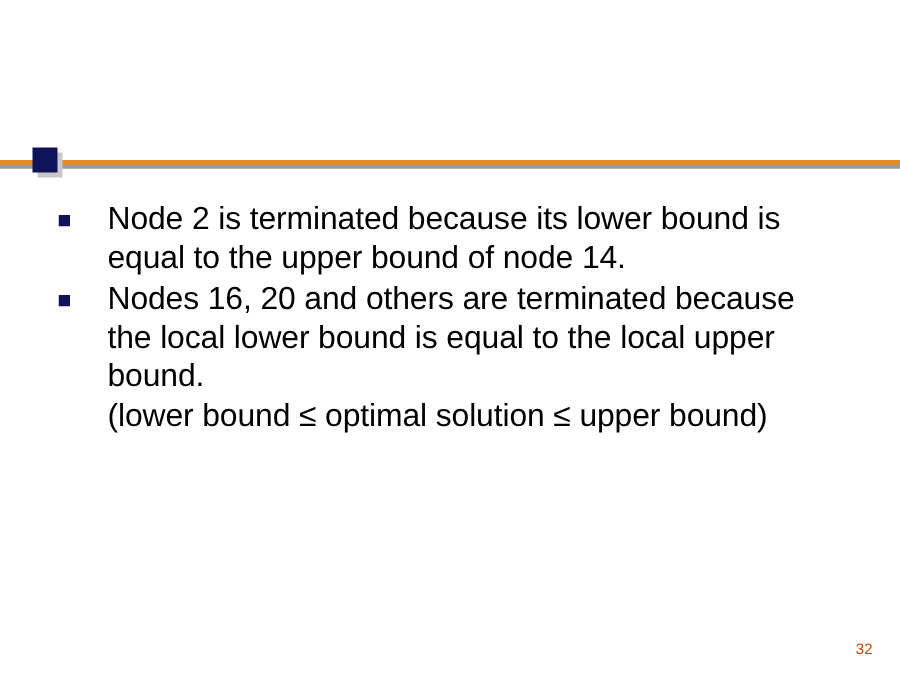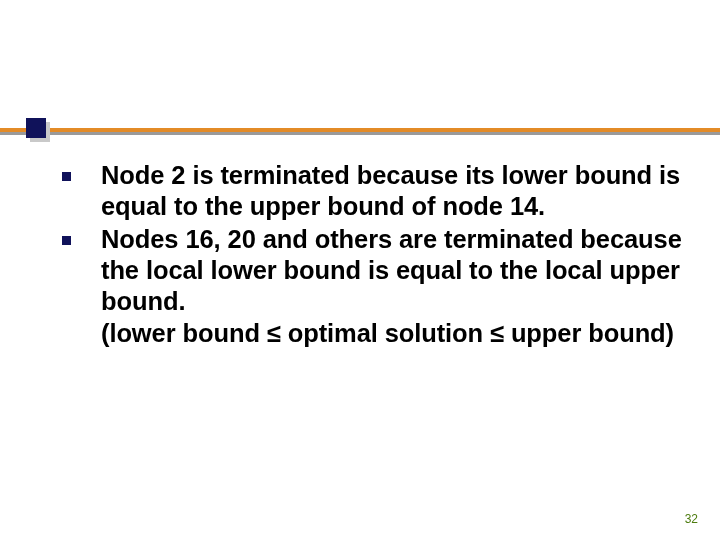--- a/index.html
+++ b/index.html
@@ -32,24 +32,23 @@
   .shadow-square {
     position: absolute;
     background: #c9c9c9;
   }
   .navy-square {
     position: absolute;
     background: #10125a;
   }
   .content {
     position: absolute;
-    left: 62px;
+    left: 47px;
     top: 160px;
     width: 620px;
-    font-weight: bold;
   }
   .bullet-item {
     display: flex;
     align-items: flex-start;
     margin: 0;
     padding: 0;
   }
   .bullet-mark {
     width: 9px;
     height: 9px;
@@ -62,21 +61,21 @@
     font-size: 25.5px;
     line-height: 1.22;
     color: #000000;
     letter-spacing: -0.1px;
   }
   .page-num {
     position: absolute;
     right: 22px;
     bottom: 14px;
     font-size: 12px;
-    color: #4d7c0f;
+    color: #c2410c;
     font-family: Arial, sans-serif;
   }
 </style>
 </head>
 <body>
 
 <div class="slide">
 
   <div class="shadow-line" style="top:131px;height:4px;"></div>
   <div class="orange-line" style="top:128px;height:4px;"></div>

